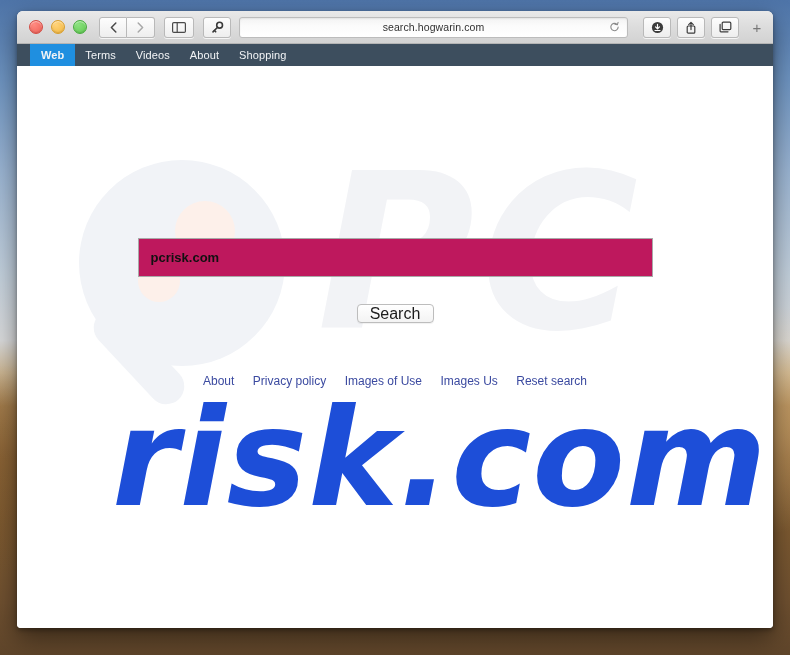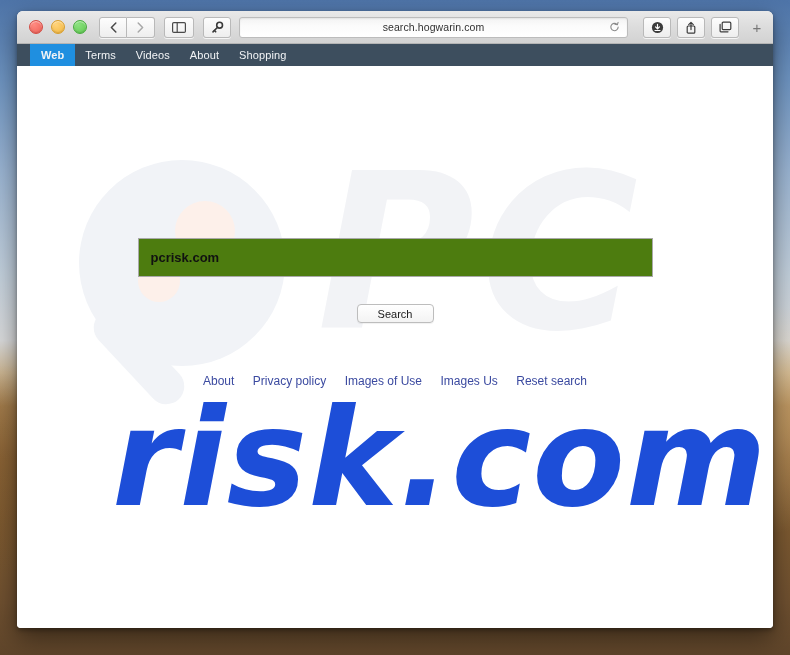--- a/index.html
+++ b/index.html
@@ -220,36 +220,36 @@
     z-index: 5;
     padding-top: 172px;
   }
   #search-input {
     display: block;
     margin: 0 auto;
     width: 515px;
     height: 39px;
     box-sizing: border-box;
     border: 1px solid #a9a9a9;
-    background: #4d7c0f;
+    background: #be185d;
     font-family: "Liberation Sans", sans-serif;
     font-size: 13px;
     font-weight: bold;
     color: #111;
     padding: 0 12px;
     outline: none;
     border-radius: 0;
   }
   #search-button {
     display: block;
     margin: 27px auto 0;
     width: 77px;
     height: 19px;
     font-family: "Liberation Sans", sans-serif;
-    font-size: 11px;
+    font-size: 16px;
     color: #1b1b1b;
     background: linear-gradient(to bottom, #ffffff, #f3f3f3);
     border: 1px solid #bdbdbd;
     border-radius: 4px;
     box-shadow: 0 1px 1px rgba(0,0,0,.06);
     cursor: pointer;
     padding: 0;
   }
   #footer-links {
     margin-top: 48px;

